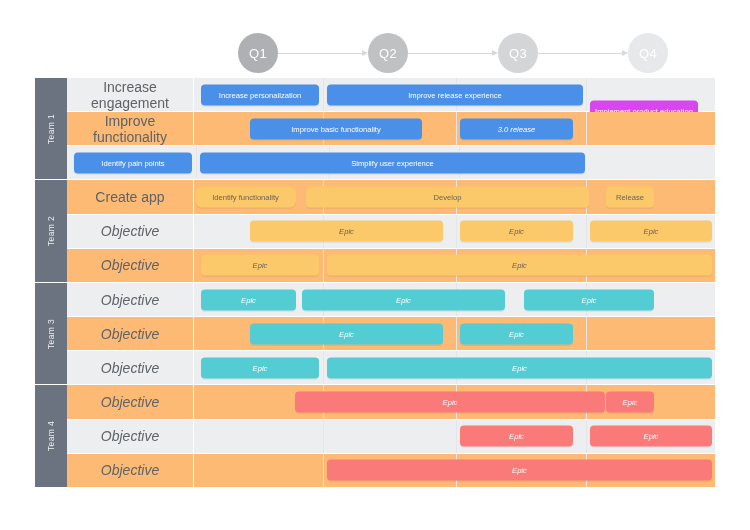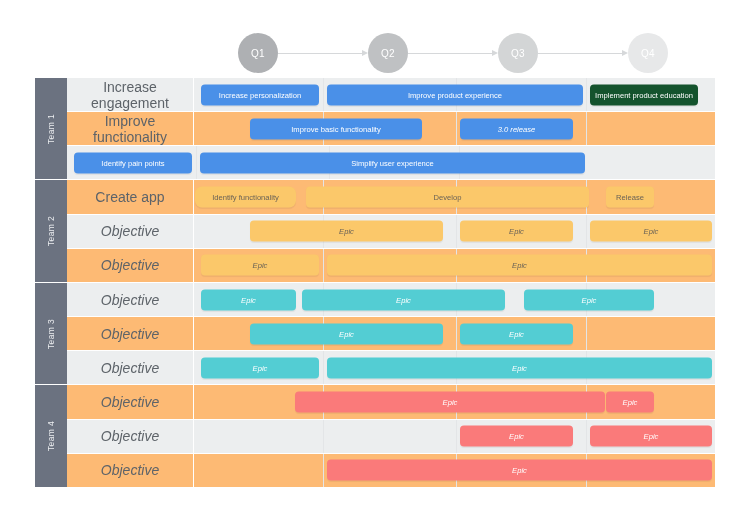--- a/index.html
+++ b/index.html
@@ -9,21 +9,21 @@
     -webkit-font-smoothing:antialiased;
     overflow:hidden;
   }
   .canvas{position:relative;width:750px;height:530px;}
 
   
   .timeline{position:absolute;left:0;top:0;width:750px;height:78px;}
   .q-node{
     position:absolute;border-radius:50%;
     display:flex;align-items:center;justify-content:center;
-    font-size:10px;color:#ffffff;letter-spacing:.3px;
+    font-size:13px;color:#ffffff;letter-spacing:.3px;
   }
   .q-line{position:absolute;height:1px;background:#d6d8da;top:53px;}
   .q-arrow{
     position:absolute;top:50px;width:0;height:0;
     border-top:3.5px solid transparent;border-bottom:3.5px solid transparent;
     border-left:6px solid #d6d8da;
   }
 
   
   .board{position:absolute;left:35px;top:78px;width:680px;height:398px;background:#ffffff;}
@@ -92,22 +92,22 @@
           <span>Team 1</span>
         </div>
         <div class="rows">
           <div class="row alt">
             <div class="row-label" style="color: rgb(93, 99, 105);">Increase engagement</div>
             <div class="track">
               <div class="colsep" style="left: 129px;"></div>
               <div class="colsep" style="left: 262px;"></div>
               <div class="colsep" style="left: 392px;"></div>
               <div class="bar" style="left: 7px; width: 118px; background: rgb(74, 144, 232);">Increase personalization</div>
-              <div class="bar" style="left: 133px; width: 256px; background: rgb(74, 144, 232);">Improve product experience</div>
-              <div class="bar" style="left: 396px; width: 108px; background: #14532d;">Implement product education</div>
+              <div class="bar" style="left: 133px; width: 256px; background: rgb(74, 144, 232);">Improve release experience</div>
+              <div class="bar" style="left: 396px; width: 108px; background: #d946ef; margin-top: 16px;">Implement product education</div>
             </div>
           </div>
           <div class="row plain">
             <div class="row-label" style="color: rgb(93, 99, 105);">Improve functionality</div>
             <div class="track">
               <div class="colsep" style="left: 129px;"></div>
               <div class="colsep" style="left: 262px;"></div>
               <div class="colsep" style="left: 392px;"></div>
               <div class="bar" style="left: 56px; width: 172px; background: rgb(74, 144, 232);">Improve basic functionality</div>
               <div class="bar" style="left: 266px; width: 113px; background: rgb(74, 144, 232); font-style: italic;">3.0 release</div>

